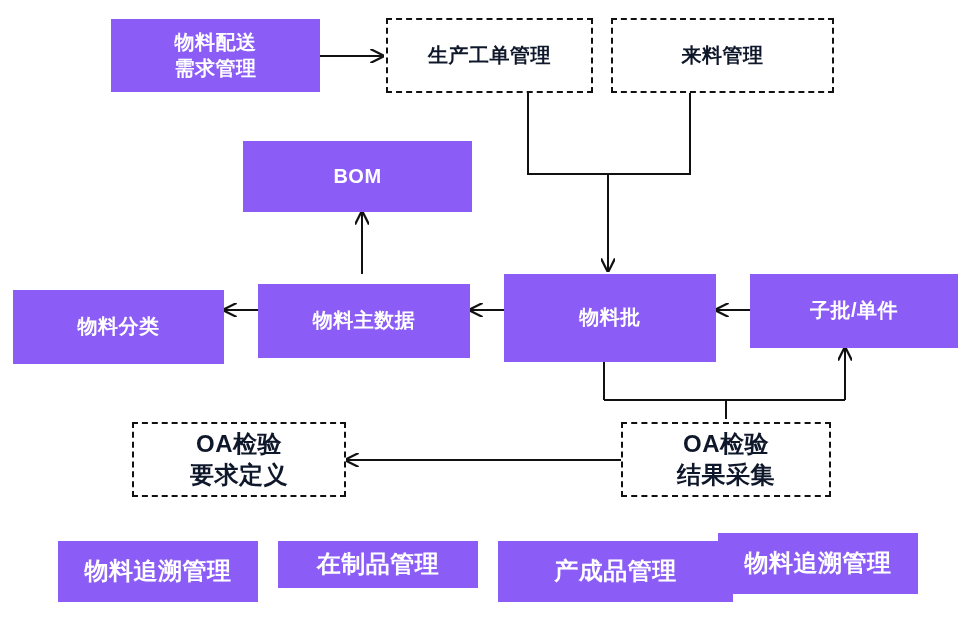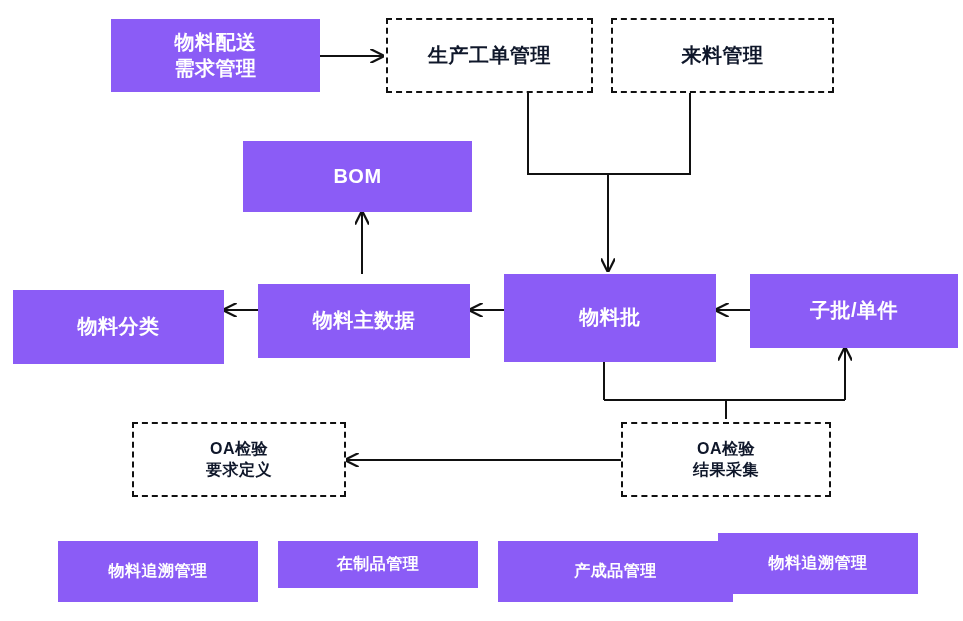--- a/index.html
+++ b/index.html
@@ -44,21 +44,21 @@
     background: #ffffff;
     color: #0f172a;
     font-weight: bold;
     border: 2px dashed #111111;
   }
   .node .label {
     display: block;
     white-space: pre-line;
   }
   .fs-20 { font-size: 20px; }
-  .fs-19 { font-size: 16px; }
+  .fs-19 { font-size: 24px; }
 </style>
 </head>
 <body>
 
 <div id="diagram-canvas">
 
   <svg id="connector-layer" viewBox="0 0 963 621" width="963" height="621" xmlns="http://www.w3.org/2000/svg">
     <defs>
       <marker id="arrowhead" viewBox="0 0 10 10" refX="9" refY="5" markerWidth="7" markerHeight="7" orient="auto-start-reverse">
         <path d="M 0 0 L 10 5 L 0 10" fill="none" stroke="#111111" stroke-width="1.6"></path>

